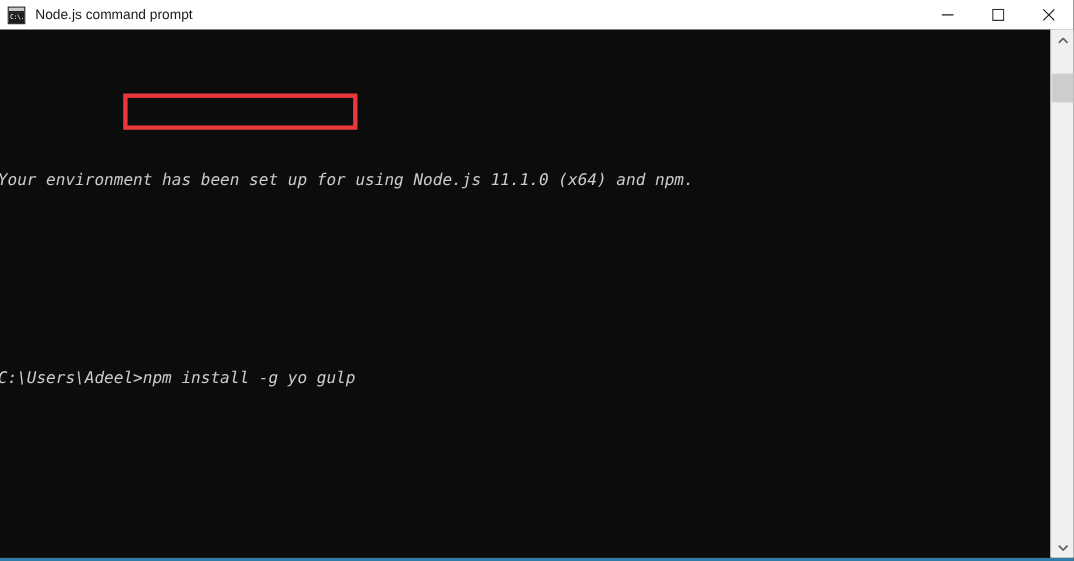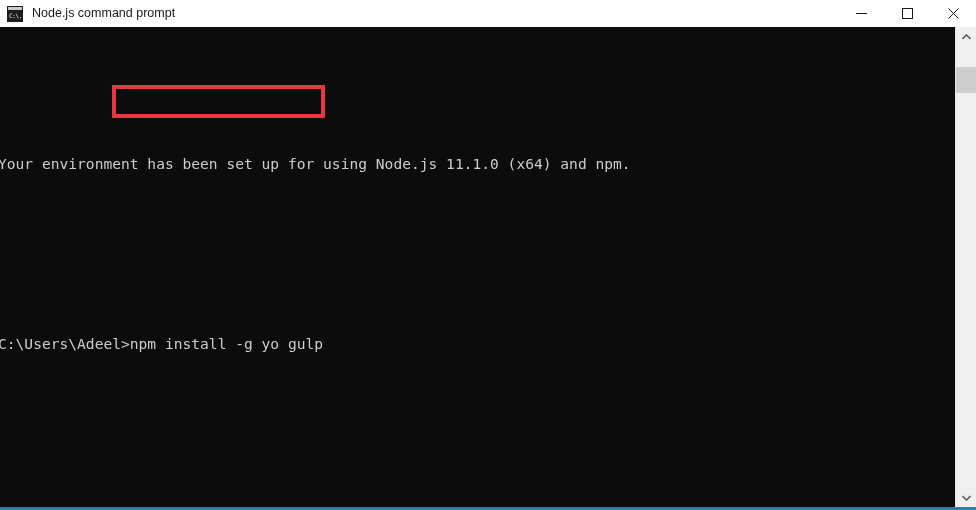--- a/index.html
+++ b/index.html
@@ -109,20 +109,21 @@
     position: absolute;
     top: 2px;
     left: 0;
     width: 955px;
     font-family: "DejaVu Sans Mono", monospace;
     font-size: 14.6px;
     line-height: 30px;
     color: #cccccc;
     white-space: pre;
     letter-spacing: 0px;
+    font-style: italic;
   }
   .term-line {
     height: 30px;
     white-space: pre;
   }
   
   .term-text-inner {
     margin-left: -2px;
   }
 

